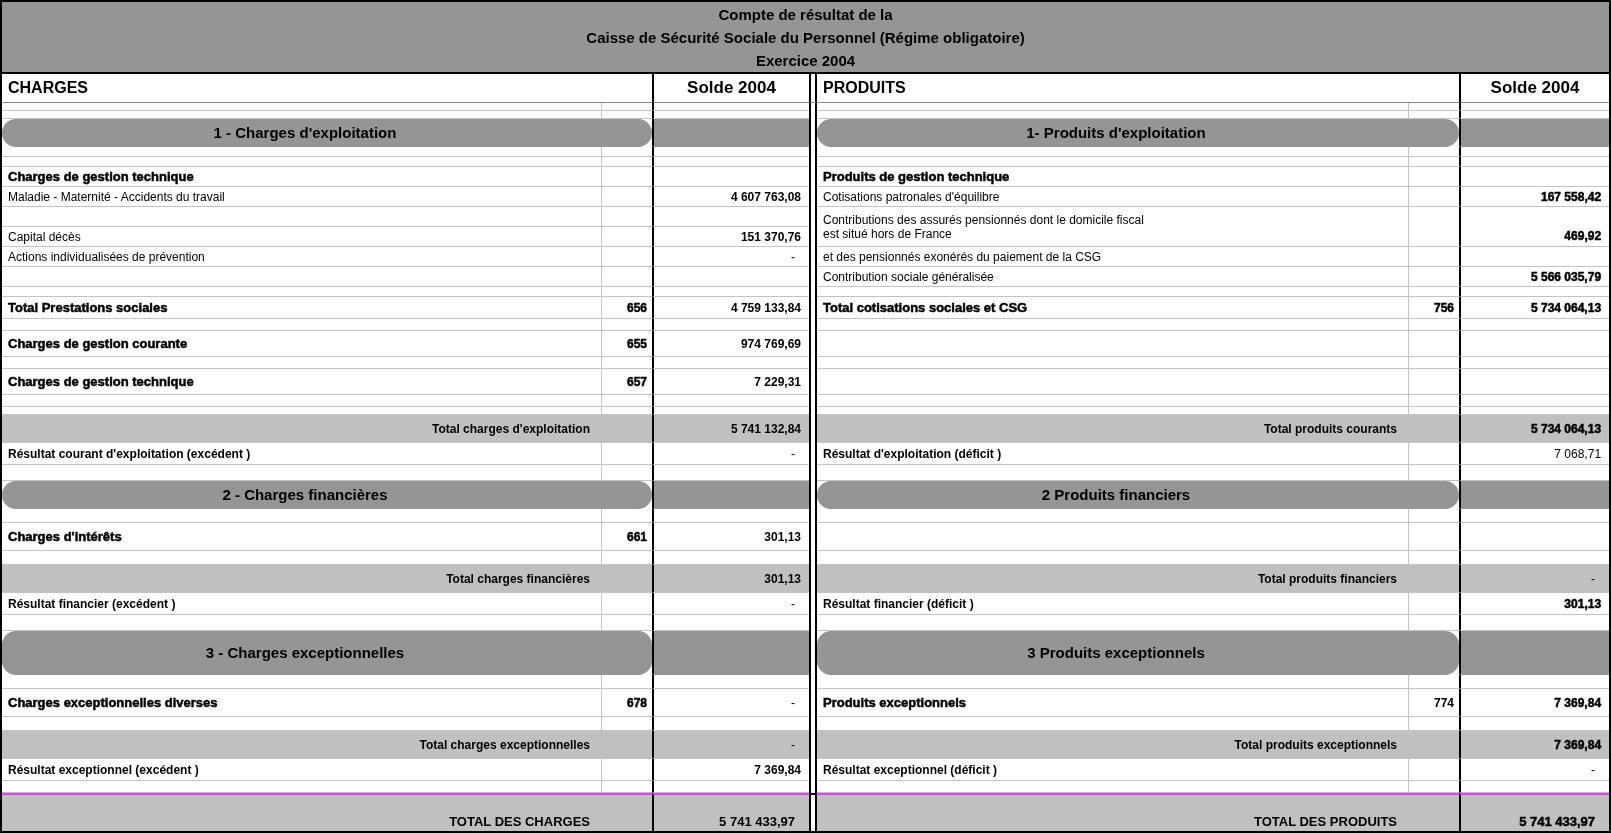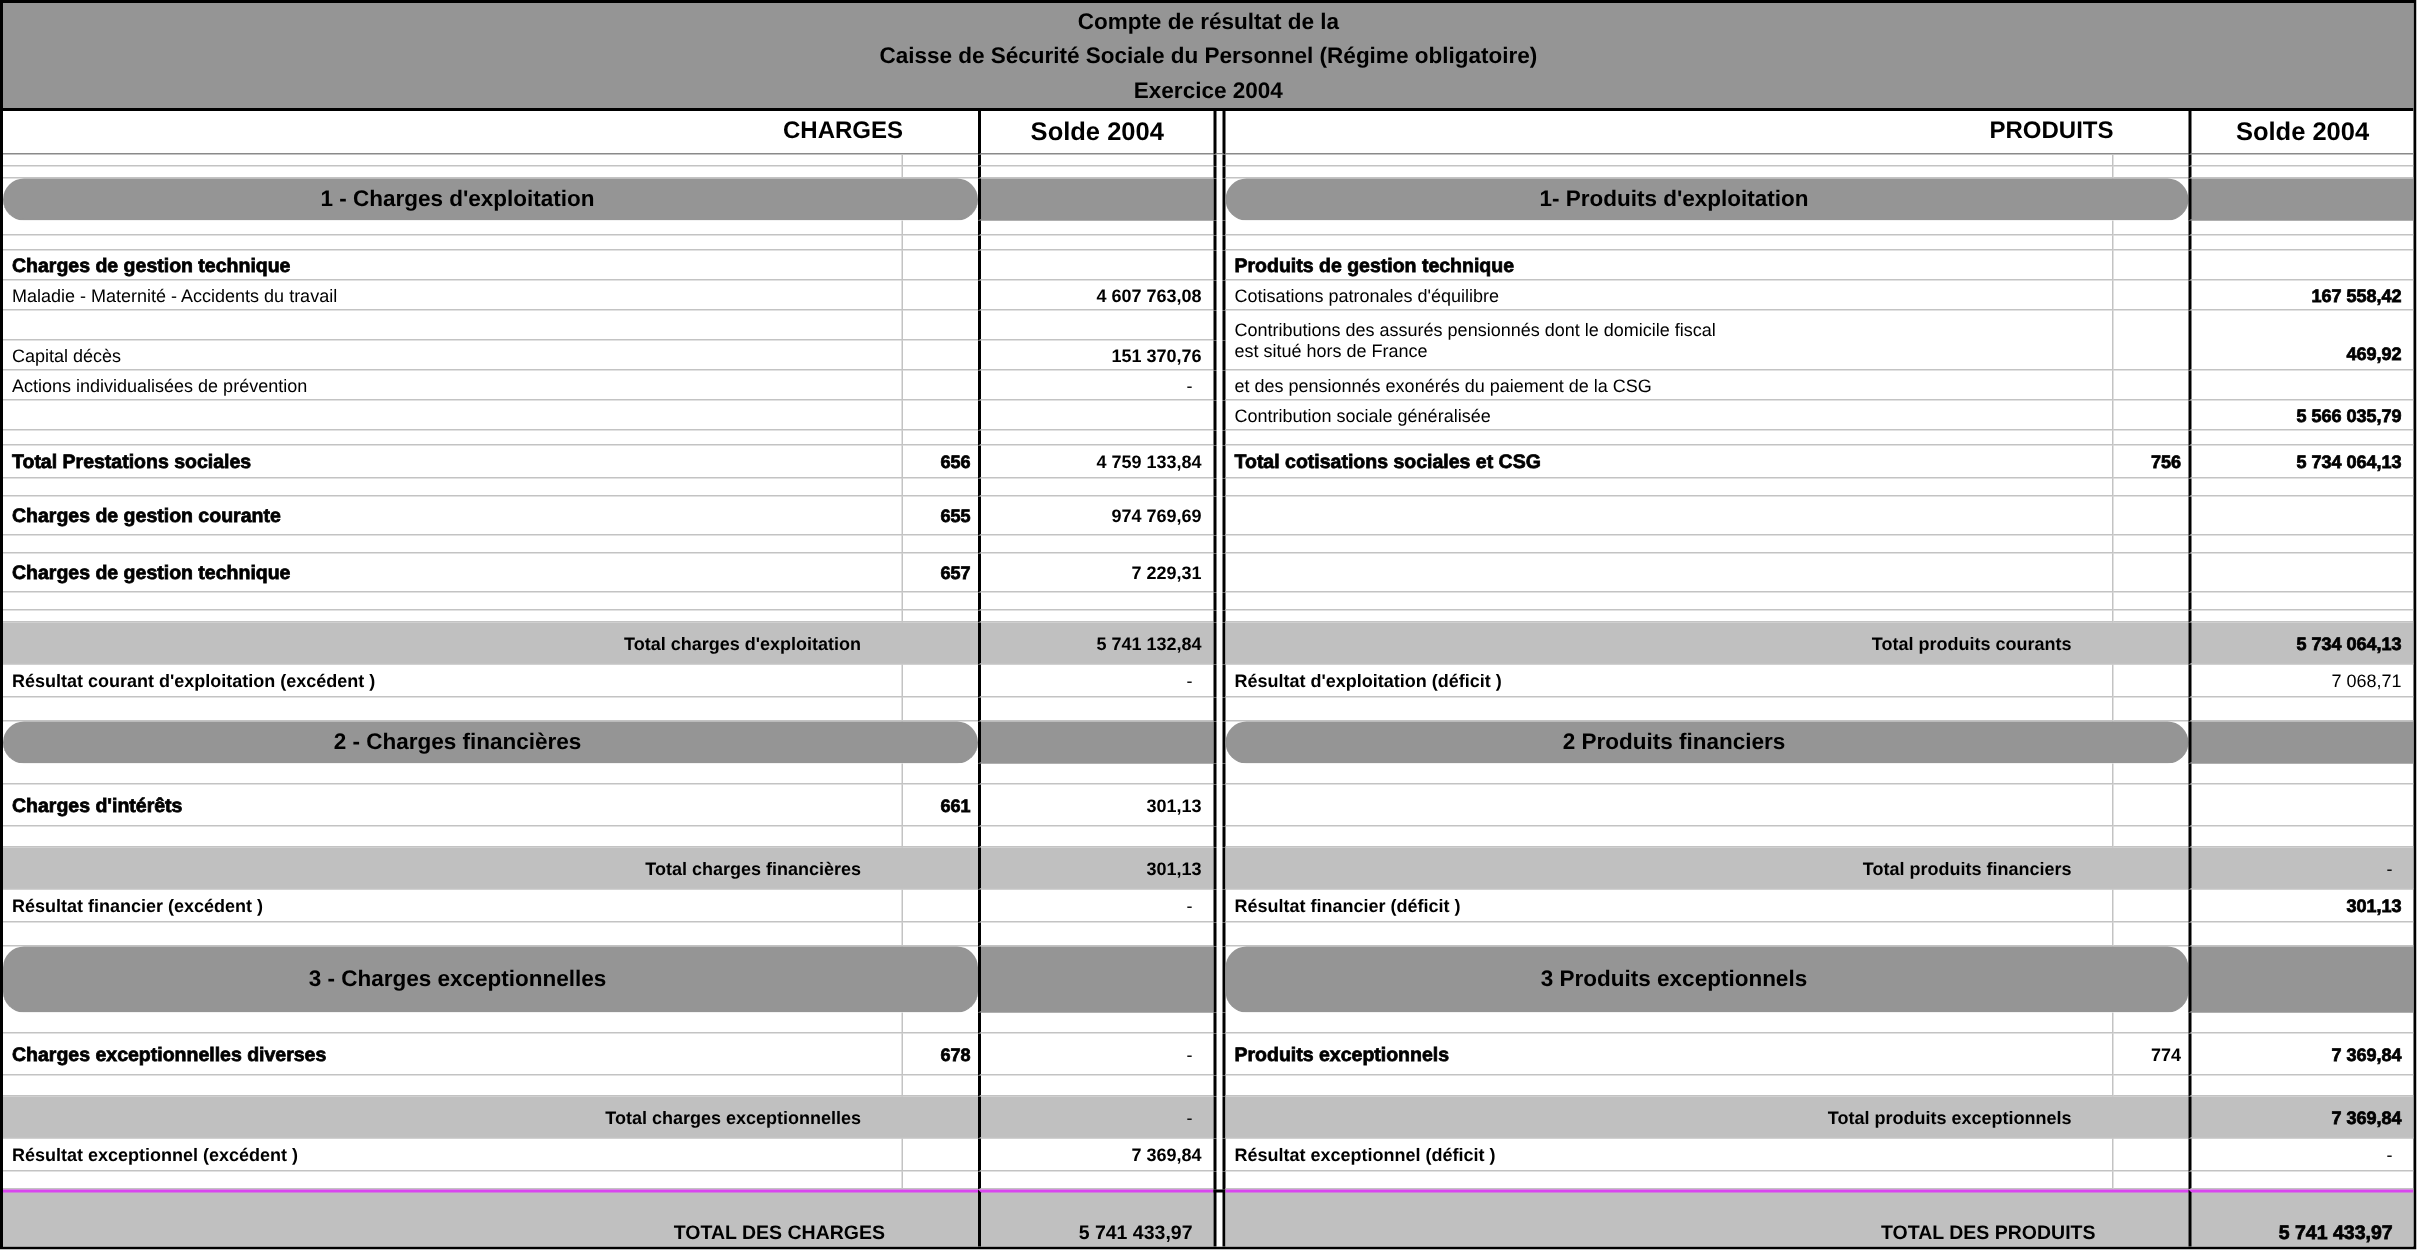--- a/index.html
+++ b/index.html
@@ -33,31 +33,31 @@
   .fs13{font-size:13px;}
 
   
   tr.title td{
     background:#959595;border-bottom:2px solid #000;
     text-align:center;font-weight:bold;font-size:15px;line-height:23px;
     white-space:normal;vertical-align:middle;
   }
   
   tr.colhead td{font-weight:bold;border-bottom:1px solid #8a8a8a;}
-  tr.colhead td.half{text-align:right;font-size:16px;padding-right:50px;}
+  tr.colhead td.half{text-align:left;font-size:16px;padding-right:50px;}
   tr.colhead td.val{text-align:center;font-size:17px;padding:0;}
 
   
   tr.band td{background:#959595;border-bottom:1px solid #959595;}
   tr.band td.bandtitle{text-align:center;font-weight:bold;font-size:15px;padding-right:50px;border-radius:14px;}
   tr.band td.div{background:#fff;border-bottom:none;}
 
   
   tr.light td{background:#c0c0c0;}
-  tr.light td.totlabel{text-align:right;padding-right:78px;font-weight:bold;}
+  tr.light td.totlabel{text-align:right;padding-right:62px;font-weight:bold;}
   tr.light td.div{background:#fff;}
 
   
   tr.grand td{background:#c0c0c0;border-top:2px solid #d946ef;border-bottom:none;}
   tr.grand td.totlabel{text-align:right;padding-right:62px;font-weight:bold;font-size:13px;}
   tr.grand td.val{font-size:13px;padding-right:14px;}
   tr.grand td.div{background:#fff;border-top:2px solid #000;}
 
   
   tr.sp td{line-height:0;font-size:1px;padding:0 6px;}

